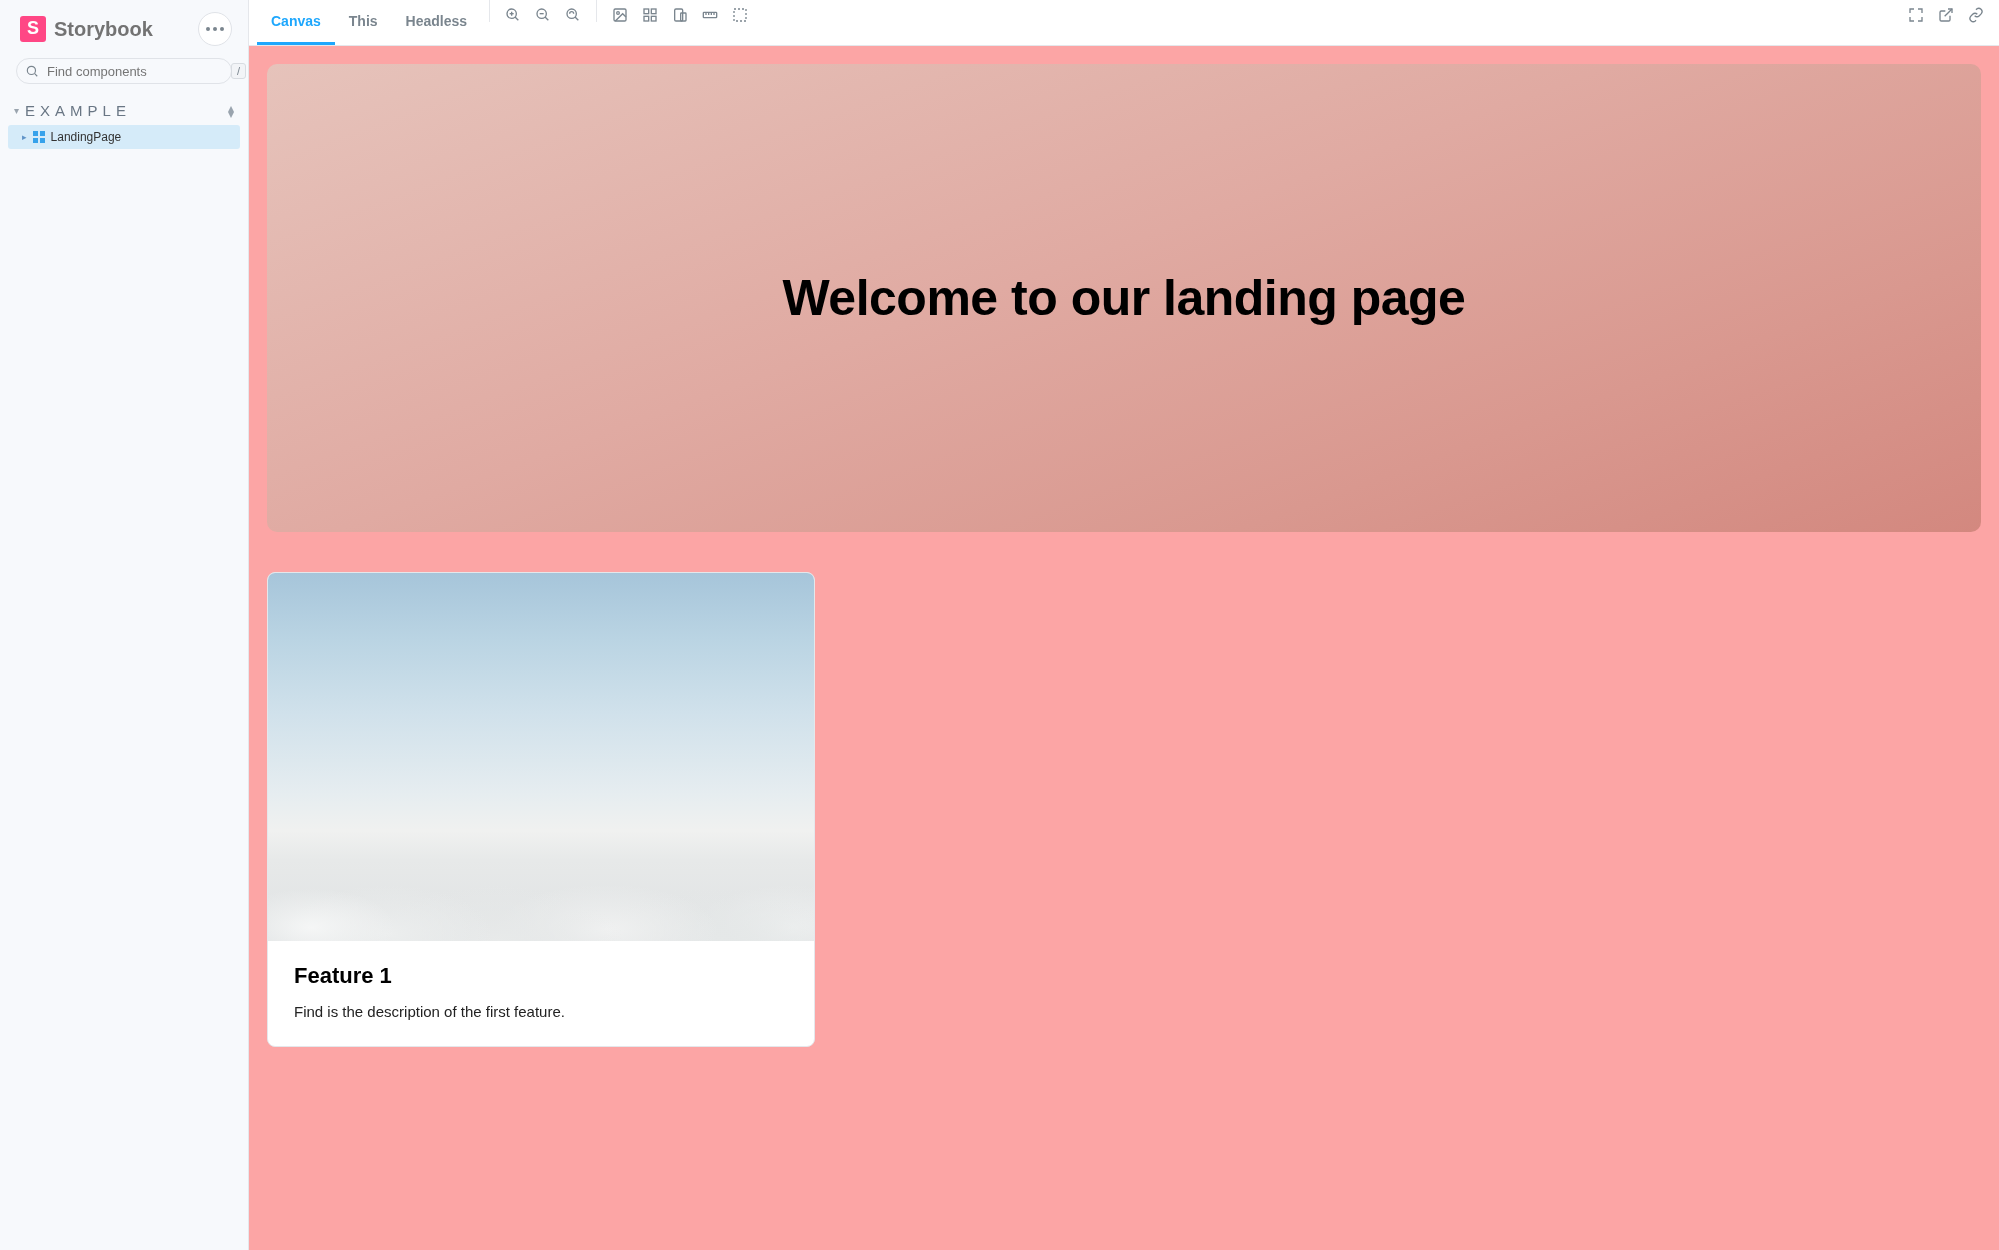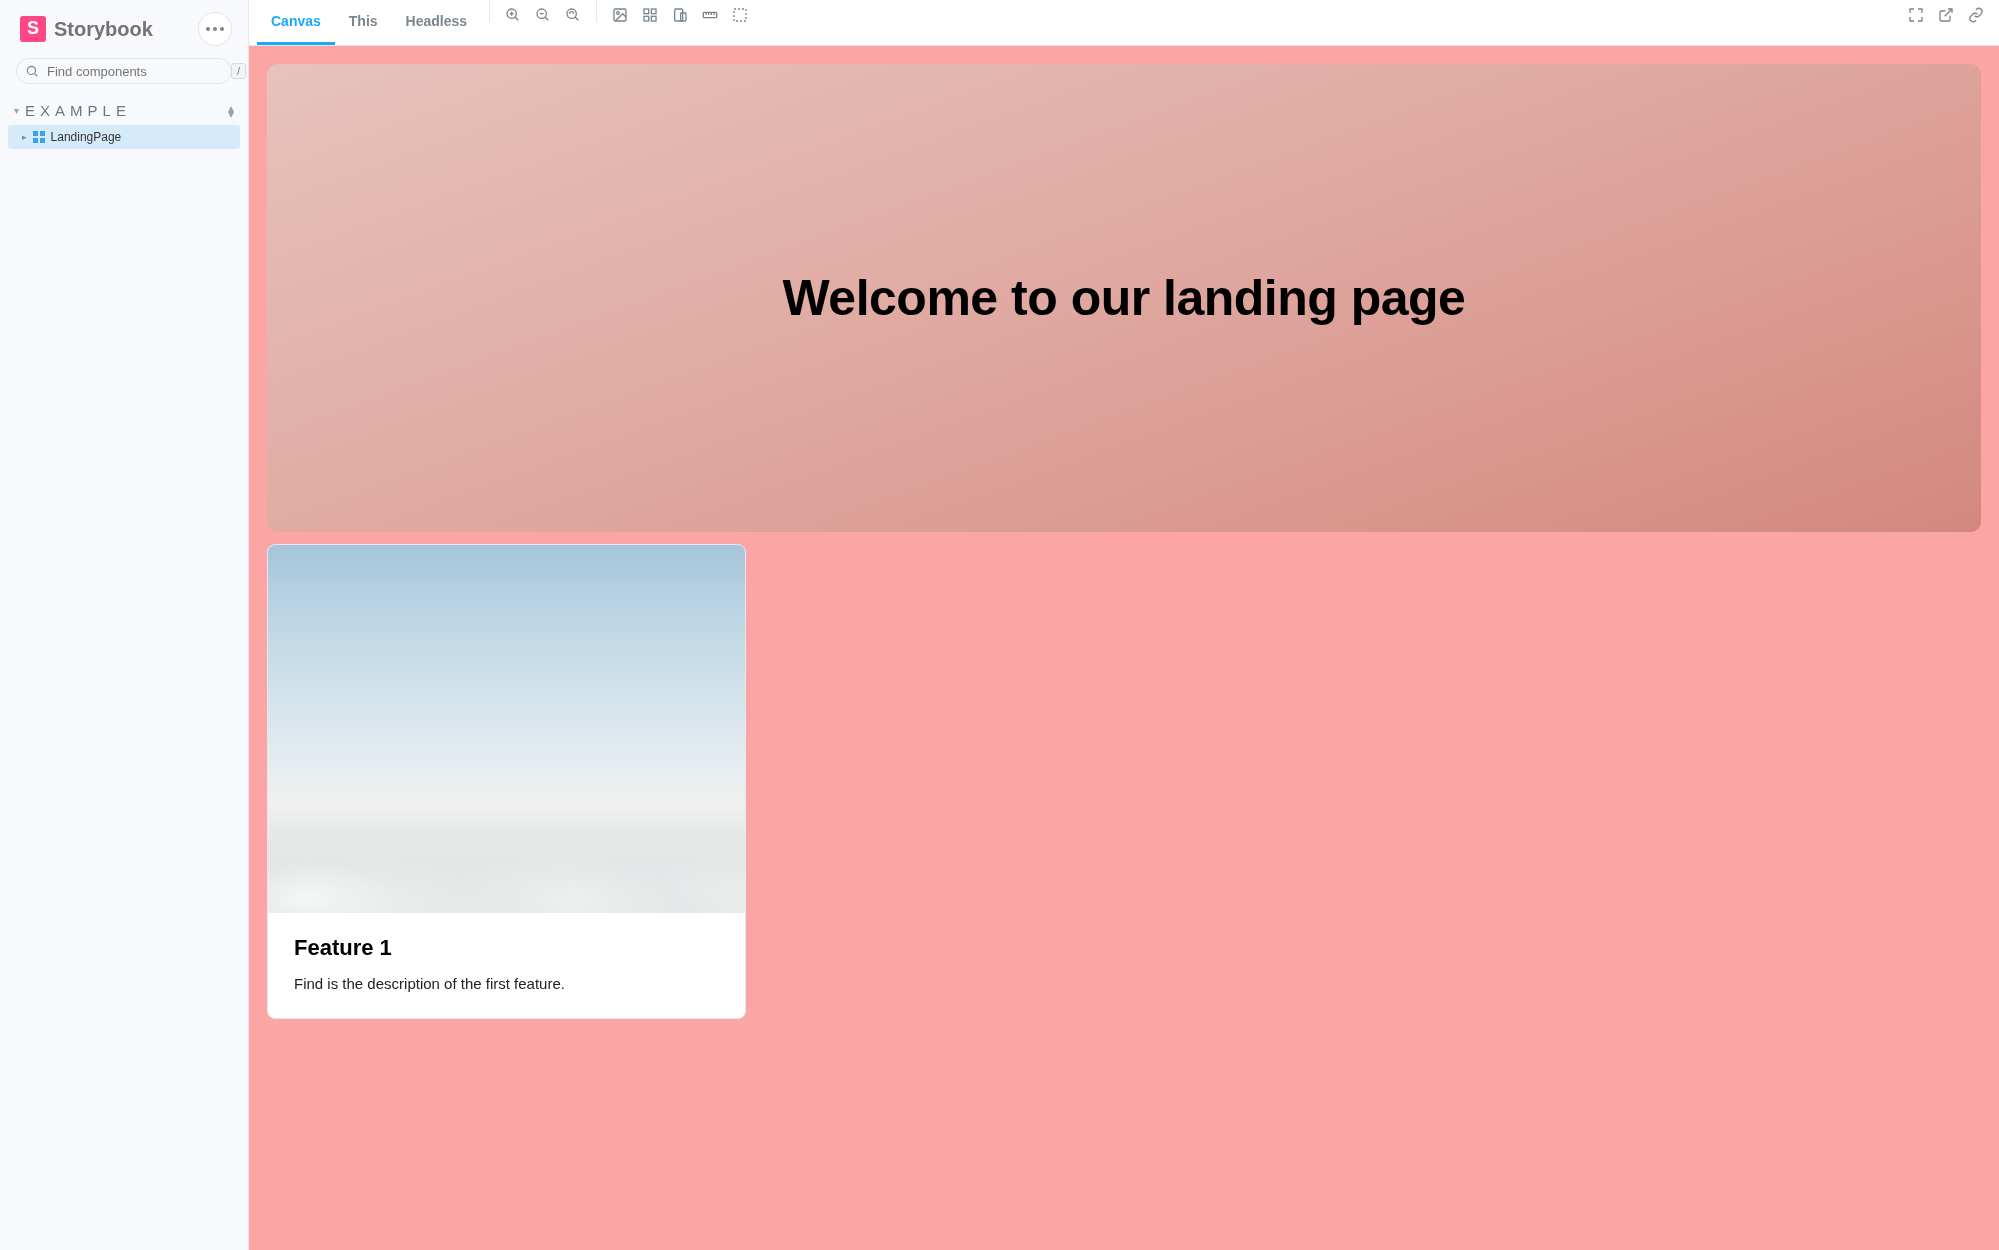--- a/index.html
+++ b/index.html
@@ -234,22 +234,22 @@
   align-items: center;
   justify-content: center;
 }
 .hero-title {
   font-size: 50px;
   font-weight: 800;
   color: #000;
   letter-spacing: -0.5px;
 }
 .feature-card {
-  width: 479px;
-  margin-top: 12px;
+  width: 548px;
+  margin-top: 40px;
   border: 1px solid #e5e7eb;
   border-radius: 8px;
   background: #fff;
   overflow: hidden;
 }
 .feature-img {
   width: 100%;
   height: 368px;
   background: linear-gradient(to bottom,
     #a6c5da 0%,

